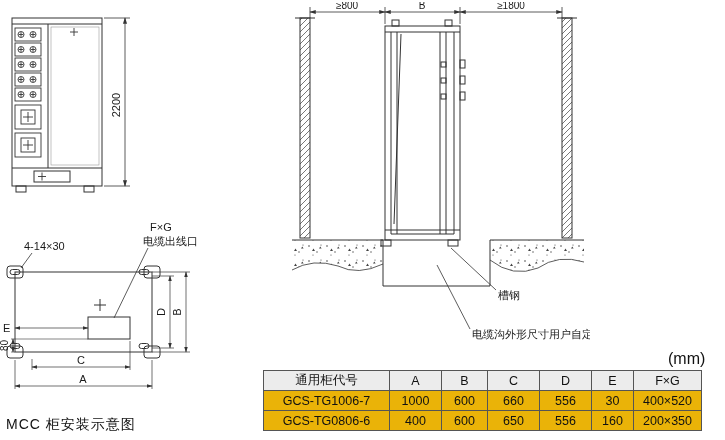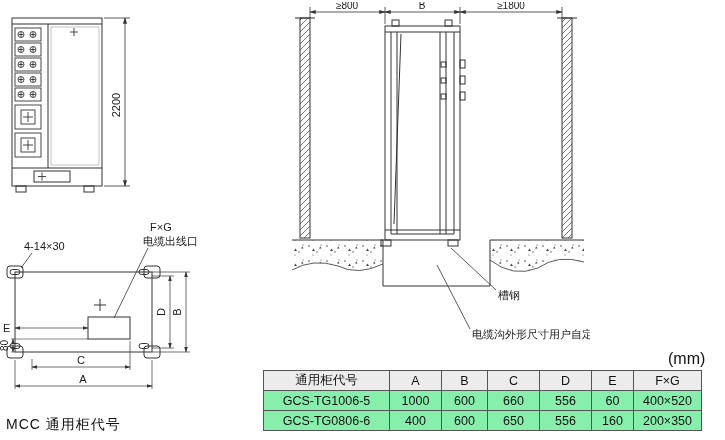--- a/index.html
+++ b/index.html
@@ -3,21 +3,21 @@
 <meta charset="utf-8">
 <style>
   * { margin:0; padding:0; box-sizing:border-box; }
   html,body { background:#fff; }
   body { font-family:"Liberation Sans",sans-serif; color:#222; }
   .canvas { position:relative; width:725px; height:440px; background:#fff; overflow:hidden; }
   .abs { position:absolute; }
   svg text { font-family:"Liberation Sans",sans-serif; fill:#1a1a1a; }
   .caption { position:absolute; left:6px; top:416px; font-size:14px; color:#111; letter-spacing:1px; }
   .unit-note { position:absolute; left:668px; top:350px; font-size:16px; color:#111; }
-  table.spec { position:absolute; left:263px; top:370px; border-collapse:collapse; font-size:12.5px; color:#111; table-layout:fixed; background:#86efac; }
+  table.spec { position:absolute; left:263px; top:370px; border-collapse:collapse; font-size:12.5px; color:#111; table-layout:fixed; background:#eab308; }
   table.spec th, table.spec td { border:1px solid #555; text-align:center; padding:1px 3px; height:20px; font-weight:normal; white-space:nowrap; overflow:hidden; }
   table.spec th { background:#ececec; }
 </style>
 </head>
 <body>
 
 <div class="canvas">
 
   <svg class="abs" style="left:8px;top:10px" width="135" height="200" viewBox="0 0 135 200">
     <defs>
@@ -224,35 +224,35 @@
         <tr>
       <th>通用柜代号</th>
       <th>A</th>
       <th>B</th>
       <th>C</th>
       <th>D</th>
       <th>E</th>
       <th>F×G</th>
     </tr>
     <tr>
-      <td>GCS-TG1006-5</td>
+      <td>GCS-TG1006-7</td>
       <td>1000</td>
       <td>600</td>
       <td>660</td>
       <td>556</td>
-      <td>60</td>
+      <td>30</td>
       <td>400×520</td>
     </tr>
     <tr>
       <td>GCS-TG0806-6</td>
       <td>400</td>
       <td>600</td>
       <td>650</td>
       <td>556</td>
       <td>160</td>
       <td>200×350</td>
     </tr>
   </tbody>
     </table>
 
-  <div class="caption">MCC 通用柜代号</div>
+  <div class="caption">MCC 柜安装示意图</div>
 
 </div>
 
 </body></html>

